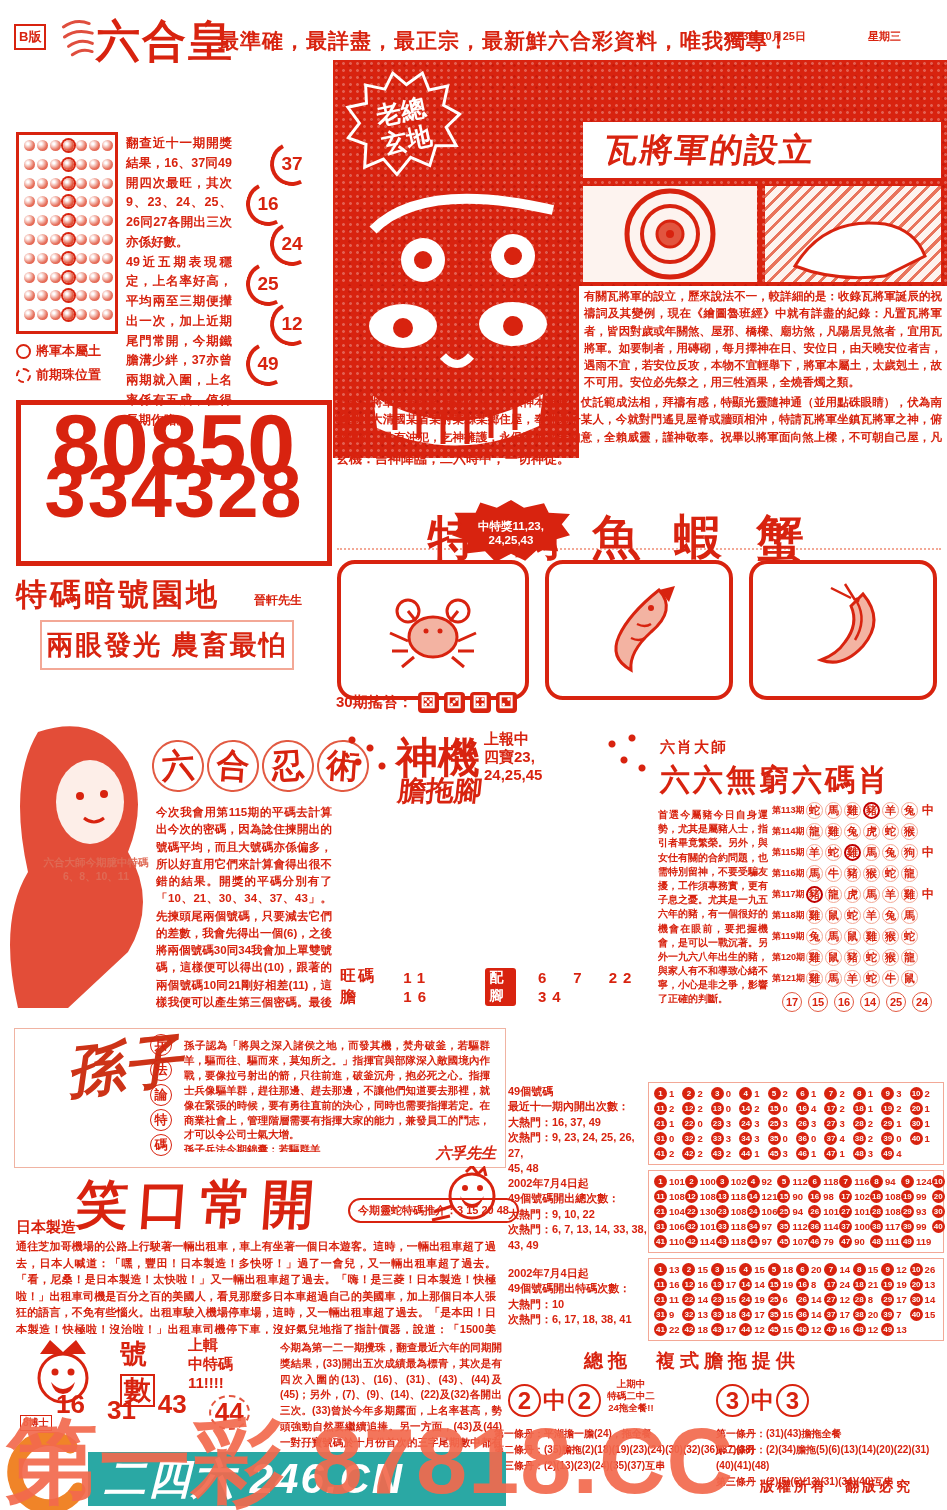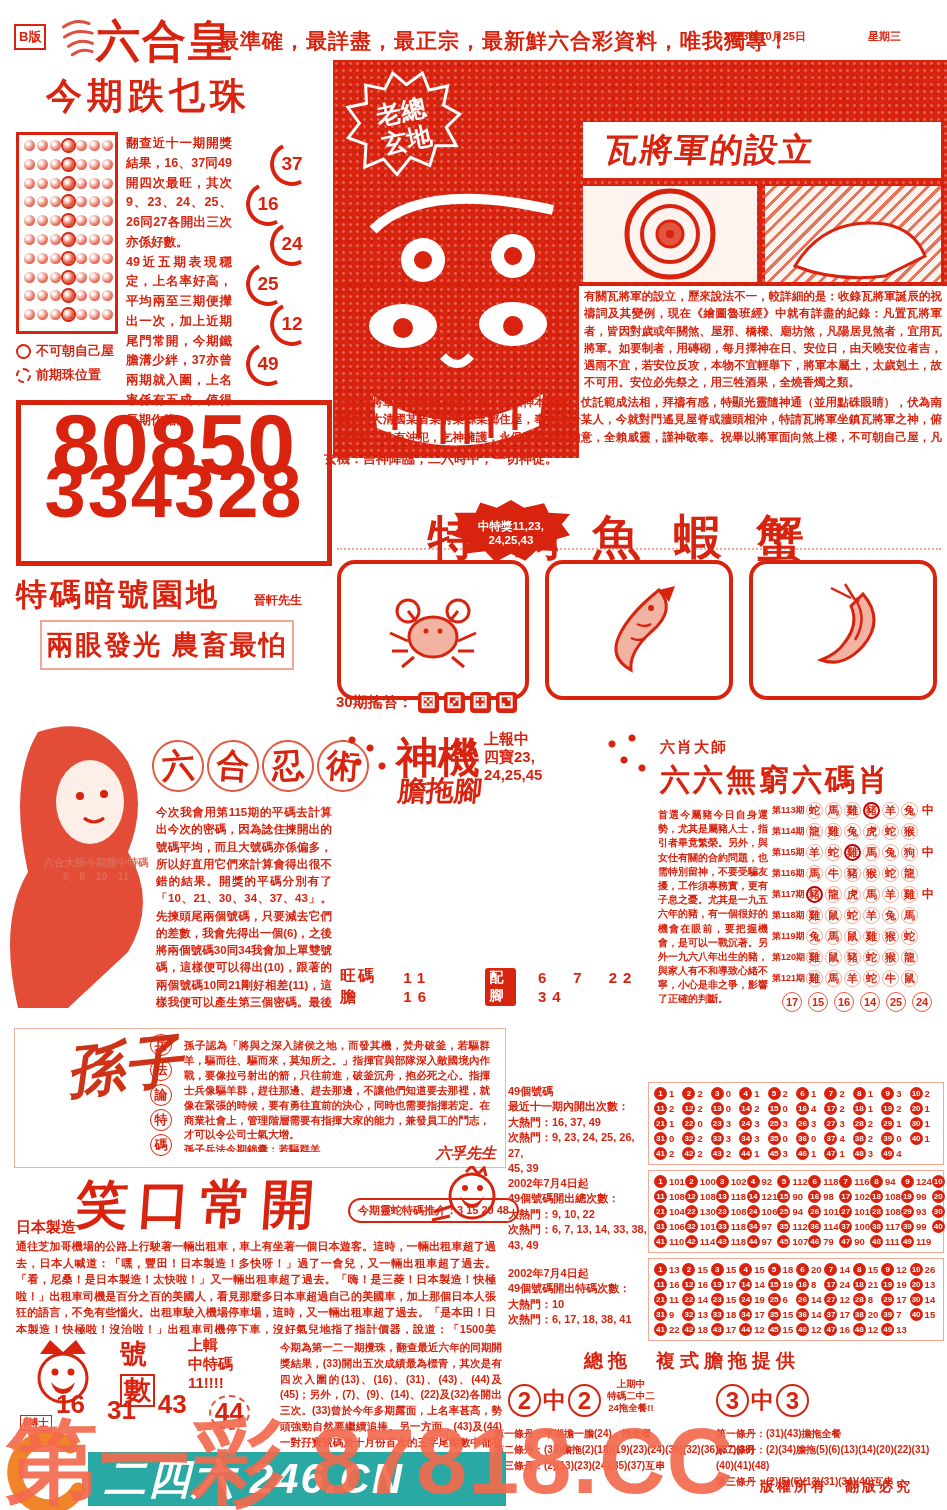--- a/index.html
+++ b/index.html
@@ -109,21 +109,20 @@
   <div class="abs seal" style="left:62px;top:18px">
     <svg width="34" height="40" viewBox="0 0 34 40">
         <path d="M4 6 Q18 0 30 8 M3 16 Q16 10 31 18 M5 26 Q18 20 29 28 M7 35 Q18 30 27 36" stroke="#d8230f" stroke-width="3" fill="none" stroke-linecap="round"></path>
       </svg>
   </div>
   <div class="abs paper-title" style="left:96px;top:12px">六合皇</div>
   <div class="abs slogan" style="left:218px;top:27px">最準確，最詳盡，最正宗，最新鮮六合彩資料，唯我獨專！</div>
   <div class="abs hdate" style="left:724px;top:29px">2023年10月25日</div>
   <div class="abs hdate" style="left:868px;top:29px">星期三</div>
 
-  <div class="abs h1" style="left:46px;top:72px">今期跌乜珠</div>
   <div class="abs pearl-box" style="left:16px;top:132px;width:102px;height:202px" id="pearl-grid">
       <div class="pearl"></div>
       <div class="pearl"></div>
       <div class="pearl"></div>
       <div class="pearl ringed"></div>
       <div class="pearl"></div>
       <div class="pearl"></div>
       <div class="pearl"></div>
       <div class="pearl"></div>
       <div class="pearl"></div>
@@ -212,21 +211,21 @@
         <span class="arc"></span>
         <span class="num">12</span>
       </div>
       <div class="lotto" style="top: 200px; left: 4px;">
         <span class="arc"></span>
         <span class="num">49</span>
       </div>
     </div>
   <div class="abs legend" style="left:16px;top:342px">
     <span class="circ"></span>
-    <span>不可朝自己屋</span>
+    <span>將軍本屬土</span>
   </div>
   <div class="abs legend" style="left:16px;top:366px">
     <span class="circ dash"></span>
     <span>前期珠位置</span>
   </div>
 
   <div class="abs bignum-box" style="left:16px;top:400px;width:316px;height:166px">
     <div class="bn1">80850</div>
     <div class="bn2">334328</div>
   </div>
@@ -274,21 +273,21 @@
         <ellipse cx="180" cy="38" rx="34" ry="22" fill="#fff"></ellipse>
         <circle cx="70" cy="42" r="10" fill="#d8230f"></circle>
         <circle cx="180" cy="40" r="10" fill="#d8230f"></circle>
         <path d="M110 70 Q124 86 138 70" stroke="#fff" stroke-width="8" fill="none"></path>
         <path d="M40 110 Q124 160 210 108 L206 140 Q124 178 44 142Z" fill="#fff"></path>
         <path d="M62 118 l0 26 M86 124 l0 28 M110 128 l0 30 M134 128 l0 30 M158 124 l0 28 M182 118 l0 26" stroke="#d8230f" stroke-width="5"></path>
       </svg>
   </div>
   <div class="abs body-txt" style="left:584px;top:288px;width:358px;height:102px">有關瓦將軍的設立，歷來說法不一，較詳細的是：收錄瓦將軍誕辰的祝禱詞及其變例，現在《繪圖魯班經》中就有詳盡的紀錄：凡置瓦將軍者，皆因對歲或年關煞、屋邪、橋樑、廟坊煞，凡陽居見煞者，宜用瓦將軍。如要制者，用磚砌，每月擇神在日、安位日，由天曉安位者吉，遇雨不宜，若安位反攻，本物不宜輕舉下，將軍本屬土，太歲剋土，故不可用。安位必先祭之，用三牲酒果，全燒香燭之類。</div>
   <div class="abs body-txt" style="left:336px;top:394px;width:606px;height:50px;overflow:hidden">至於瓦將軍受奉時的祝禱詞為：伏以神本無形，仗託範成法相，拜禱有感，特顯光靈隨神通（並用點硃眼睛），伏為南瞻部州大清國某省某府某縣某鄉住屋，奉神弟子某人，今就對門遙見屋脊或牆頭相沖，特請瓦將軍坐鎮瓦將軍之神，俯察爐前，凡有沖犯，乞神擁護，永保家宅平安如意，全賴威靈，謹神敬奉。祝畢以將軍面向煞上樑，不可朝自己屋，凡工人只可在將軍後，切不可在將軍前，恐有衝犯，休教主人對面神首，宜安側立為吉，這一種玉琀也叫做蟬。</div>
-  <div class="abs mystery" style="left:324px;top:450px">玄機：吉神降臨，二六時中，一切神從。</div>
+  <div class="abs mystery" style="left:336px;top:450px">玄機：吉神降臨，二六時中，一切神從。</div>
 
   <div class="abs rule" style="left:337px;top:548px;width:604px"></div>
   <div class="abs" id="sea-title" style="left:428px;top:506px;display:flex;gap:34px">
       <span class="sea-char">特</span>
       <span class="sea-char">碼</span>
       <span class="sea-char">魚</span>
       <span class="sea-char">蝦</span>
       <span class="sea-char">蟹</span>
     </div>
   <div class="abs burst pre" style="left:452px;top:500px;width:118px;height:64px;font-size:11.5px">中特獎11,23,
@@ -470,21 +469,21 @@
     </div>
   <div class="abs pre" style="left:184px;top:1038px;width:306px;height:114px;font-size:10.5px;line-height:1.42;font-weight:700;overflow:hidden;text-align:justify">孫子認為「將與之深入諸侯之地，而發其機，焚舟破釜，若驅群羊，驅而往、驅而來，莫知所之。」指揮官與部隊深入敵國境內作戰，要像拉弓射出的箭，只往前進，破釜沉舟，抱必死之心。指揮士兵像驅羊群，趕往那邊、趕去那邊，不讓他們知道要去那裡，就像在緊張的時候，要有勇往直前的決心，同時也需要指揮若定。在商業社會上，管理階層需要有指揮大家的能力，兼發員工的鬥志，才可以令公司士氣大增。
 孫子兵法今期錦囊：若驅群羊
 這表示牛羊馬等畜群岌岌可危，所以今期特碼還該避忌牛羊馬一眾肖。</div>
   <div class="abs sign" style="left:436px;top:1144px">六孚先生</div>
 
   <div class="abs stat-label pre" style="left:508px;top:1084px;width:140px">49個號碼
 最近十一期內開出次數：
 大熱門：16, 37, 49
 次熱門：9, 23, 24, 25, 26, 27,
-45, 39</div>
+45, 48</div>
   <div class="abs statgrid" id="grid1" style="left:648px;top:1082px;width:296px">
       <span class="cell">
         <span class="ball">1</span>
         <span class="cnt">1</span>
       </span>
       <span class="cell">
         <span class="ball">2</span>
         <span class="cnt">2</span>
       </span>
       <span class="cell">

